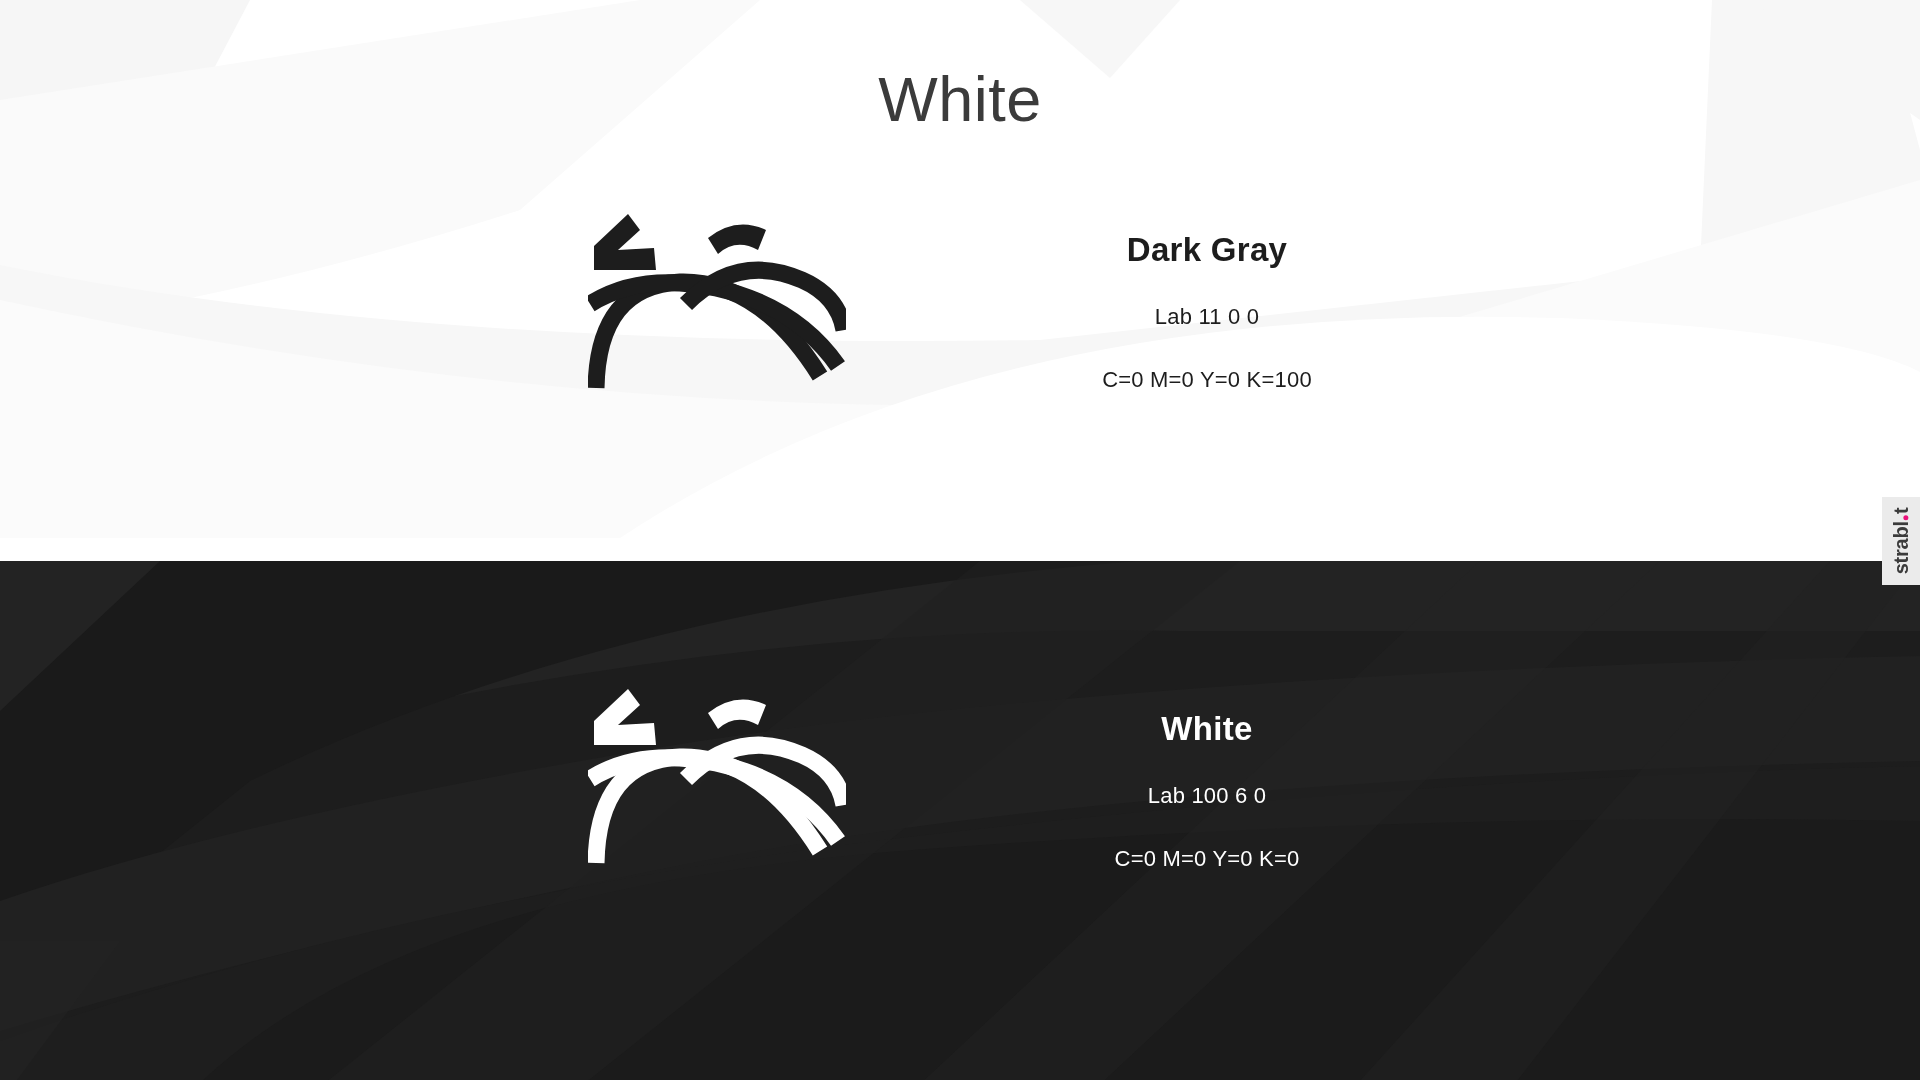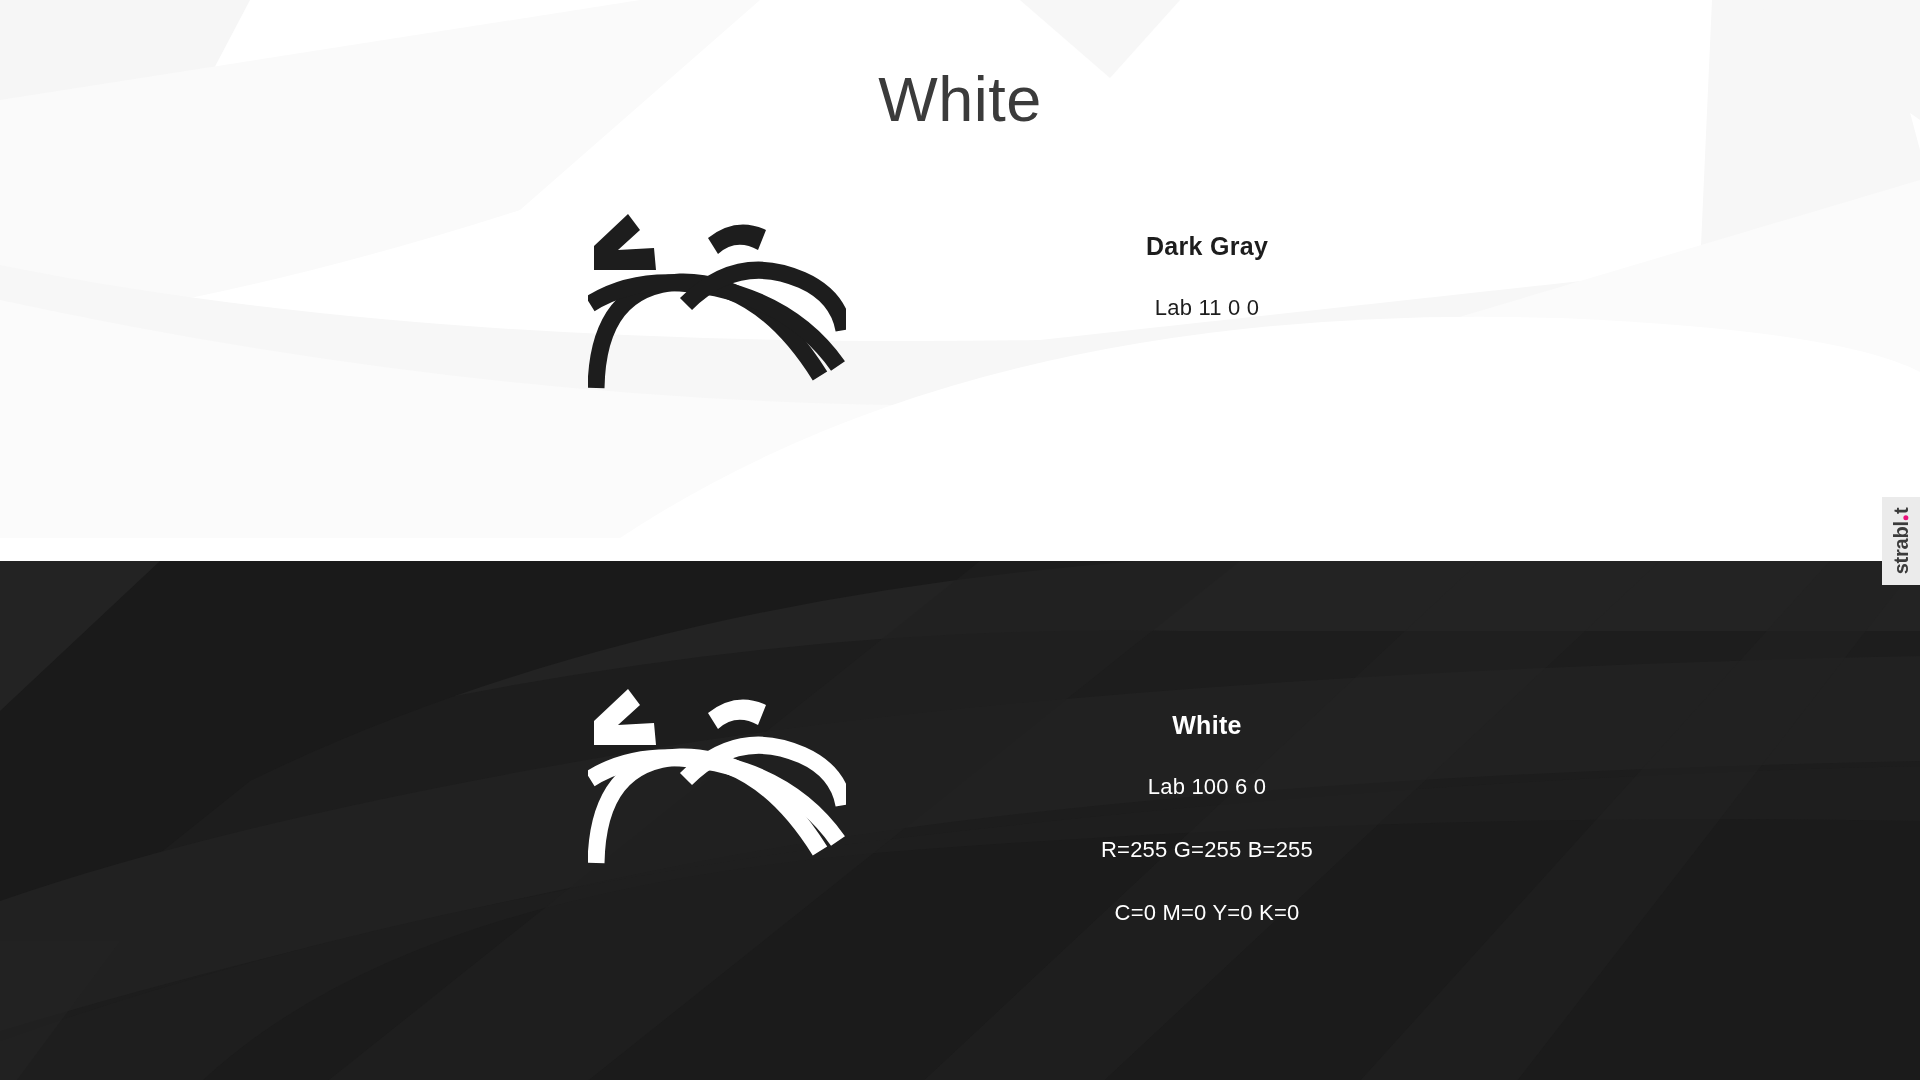--- a/index.html
+++ b/index.html
@@ -80,21 +80,21 @@
   
   .swatch-info {
     position: absolute;
     width: 520px;
     text-align: center;
     z-index: 6;
   }
   .swatch-info-top    { left: 947px; top: 232px; }
 
   .swatch-name {
-    font-size: 25px;
+    font-size: 33px;
     font-weight: 700;
     letter-spacing: 0.3px;
     line-height: 1.12;
     margin-bottom: 5px;
   }
   .swatch-line {
     font-size: 22px;
     font-weight: 400;
     letter-spacing: 0.2px;
     line-height: 1.42;
@@ -167,20 +167,21 @@
       </g>
       <g fill="#1d1d1d">
         <path d="M6,38 L40,6 L52,22 L30,42 L66,40 L68,62 L6,62 Z"></path>
         <path d="M120,30 Q148,8 178,22 L170,42 Q148,30 130,46 Z"></path>
       </g>
     </svg>
 
     <div class="swatch-info swatch-info-top on-light">
       <div class="swatch-name">Dark Gray</div>
       <div class="swatch-line">Lab 11 0 0</div>
+      <div class="swatch-line">C=0 M=0 Y=0 K=100</div>
     </div>
   </div>
 
   <div class="panel-dark">
     <svg class="bg-layer" viewBox="0 0 1920 542" preserveAspectRatio="none">
       <rect x="0" y="0" width="1920" height="542" fill="#1d1d1d"></rect>
       <path d="M0,0 L1920,0 L1920,70 L1180,70 Q700,60 170,200 L0,330 Z" fill="#232323"></path>
       <path d="M160,0 L1140,0 Q620,40 250,220 L150,300 L0,360 L0,150 Z" fill="#1a1a1a"></path>
       <path d="M0,340 Q260,250 700,180 Q1180,110 1920,95 L1920,200 Q1150,215 700,300 Q300,380 0,470 Z" fill="#212121"></path>
       <path d="M0,480 Q420,330 960,270 Q1450,215 1920,205 L1920,542 L0,542 Z" fill="#1e1e1e"></path>
@@ -199,21 +200,20 @@
       </g>
       <g fill="#ffffff">
         <path d="M6,38 L40,6 L52,22 L30,42 L66,40 L68,62 L6,62 Z"></path>
         <path d="M120,30 Q148,8 178,22 L170,42 Q148,30 130,46 Z"></path>
       </g>
     </svg>
 
     <div class="swatch-info on-dark" style="left:947px; top:150px;">
       <div class="swatch-name">White</div>
       <div class="swatch-line">Lab 100 6 0</div>
-      <div class="swatch-line">R=255 G=255 B=255</div>
       <div class="swatch-line">C=0 M=0 Y=0 K=0</div>
     </div>
   </div>
 
   <div class="slide-title">White</div>
 
   <div class="side-tab">
     <div class="side-tab-inner">
       <span>strabl</span>
         <span class="tab-dot"></span>

